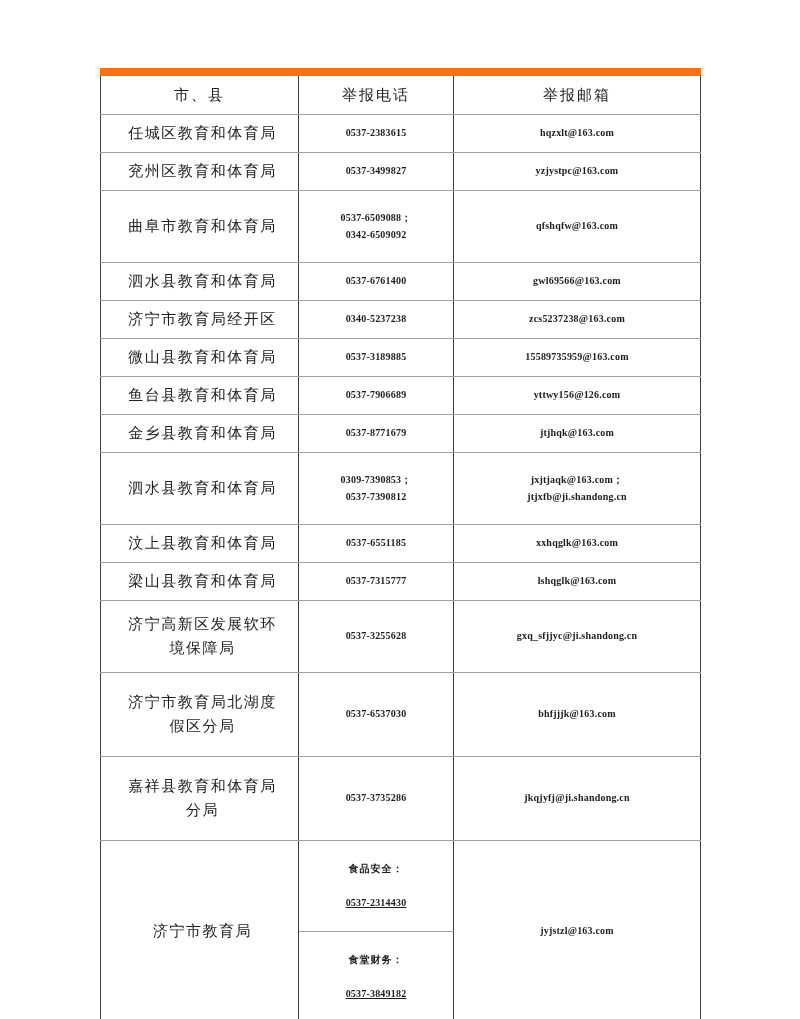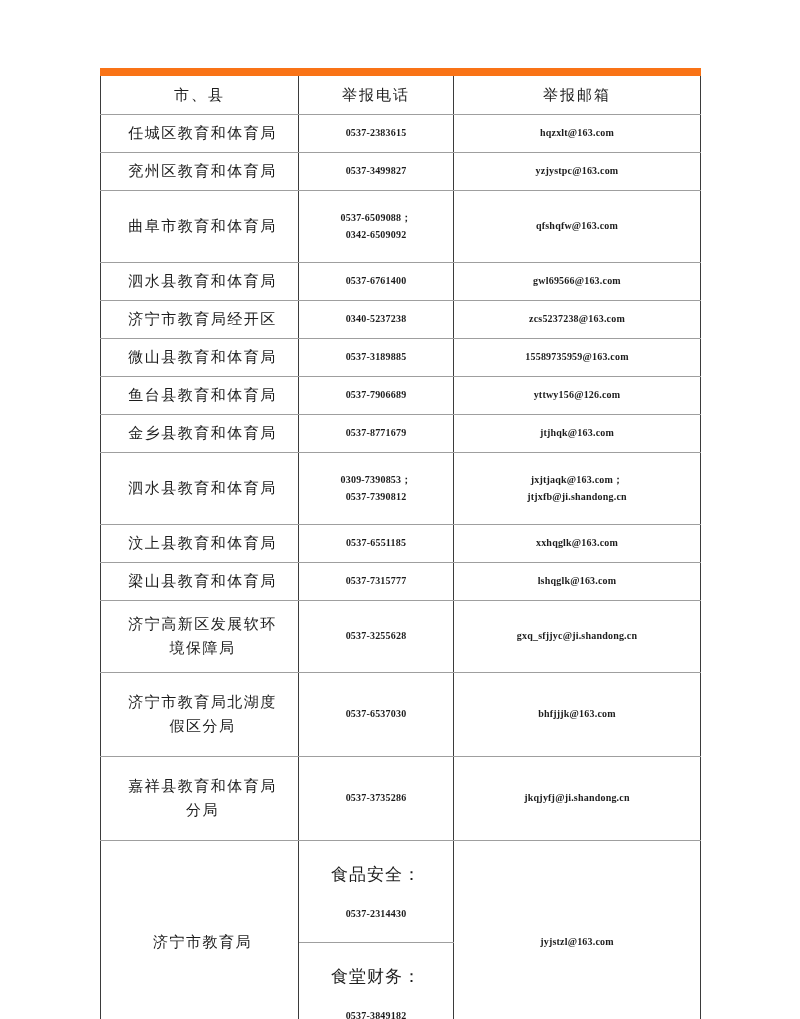--- a/index.html
+++ b/index.html
@@ -58,26 +58,26 @@
     line-height: 1.55;
     padding-left: 12px;
   }
   td.phone, td.email, .num {
     font-weight: 700;
     font-size: 10px;
     line-height: 1.65;
     letter-spacing: 0.2px;
   }
   .ph-label {
-    font-weight: 400;
-    font-size: 17px;
+    font-weight: 700;
+    font-size: 10px;
     letter-spacing: 1px;
     line-height: 1.6;
   }
-  .num { line-height: 1.6; }
+  .num { line-height: 1.6; text-decoration: underline; }
 </style>
 </head>
 <body>
 
 <div class="sheet">
   <table class="report-table">
     <colgroup>
       <col class="c-org">
         <col class="c-phone">
         <col class="c-email">

